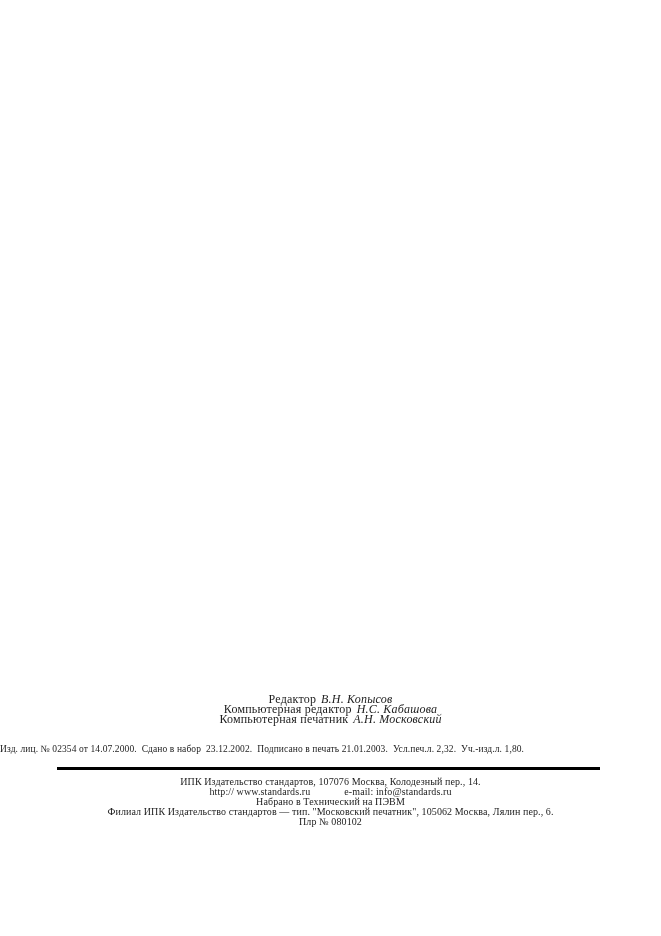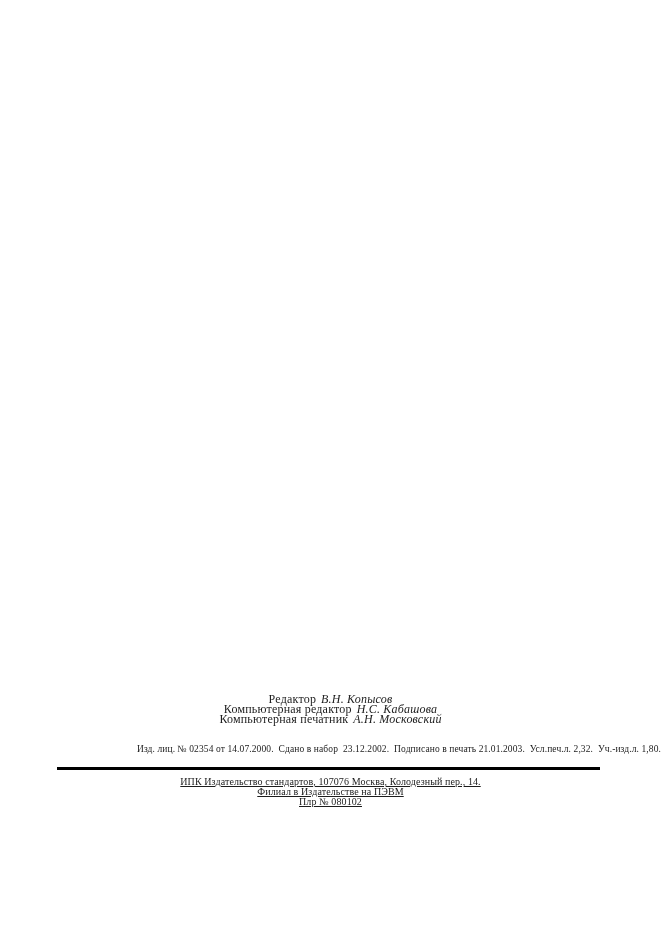--- a/index.html
+++ b/index.html
@@ -26,21 +26,21 @@
   .credit-line { white-space: nowrap; }
   .credit-name {
     font-style: italic;
     margin-left: 5px;
   }
   .imprint {
     position: absolute;
     top: 744px;
     left: 0;
     width: 100%;
-    text-align: right;
+    text-align: left;
     font-size: 9.5px;
     line-height: 10px;
     letter-spacing: 0.1px;
   }
   .imprint div { white-space: pre; }
   .rule {
     position: absolute;
     top: 767px;
     left: 57px;
     width: 543px;
@@ -50,21 +50,21 @@
   .publisher {
     position: absolute;
     top: 777px;
     left: 0;
     width: 100%;
     text-align: center;
     font-size: 10px;
     line-height: 10px;
     letter-spacing: 0.1px;
   }
-  .publisher div { white-space: pre; text-decoration: underline; }
+  .publisher div { white-space: pre; }
   .contact-email { margin-left: 34px; }
 </style>
 </head>
 <body>
 
 <div class="page">
 
   <div class="credits">
     <div class="credit-line">
       <span>Редактор</span><span class="credit-name">В.Н. Копысов</span>
@@ -78,17 +78,19 @@
   </div>
 
   <div class="imprint">
     <div>Изд. лиц. № 02354 от 14.07.2000.  Сдано в набор  23.12.2002.  Подписано в печать 21.01.2003.  Усл.печ.л. 2,32.  Уч.-изд.л. 1,80.</div>
   </div>
 
   <div class="rule"></div>
 
   <div class="publisher">
     <div>ИПК Издательство стандартов, 107076 Москва, Колодезный пер., 14.</div>
-    <div>Филиал в Издательстве на ПЭВМ</div>
+    <div><span>http:// www.standards.ru</span><span class="contact-email">e-mail: info@standards.ru</span></div>
+    <div>Набрано в Технический на ПЭВМ</div>
+    <div>Филиал ИПК Издательство стандартов — тип. "Московский печатник", 105062 Москва, Лялин пер., 6.</div>
     <div>Плр № 080102</div>
   </div>
 
 </div>
 
 </body></html>

